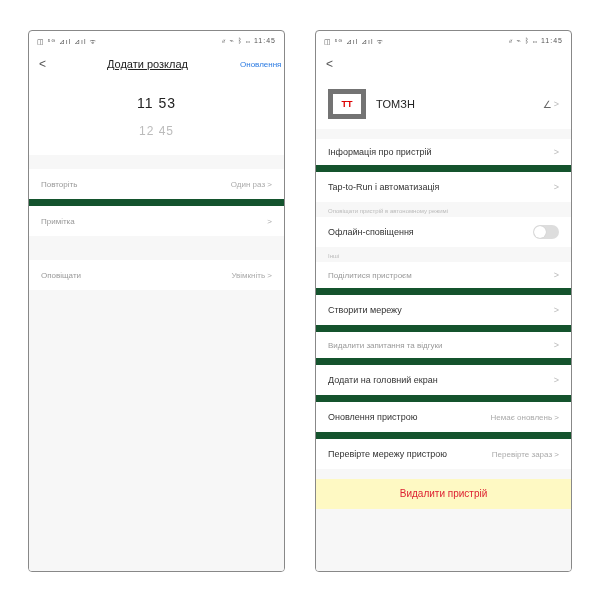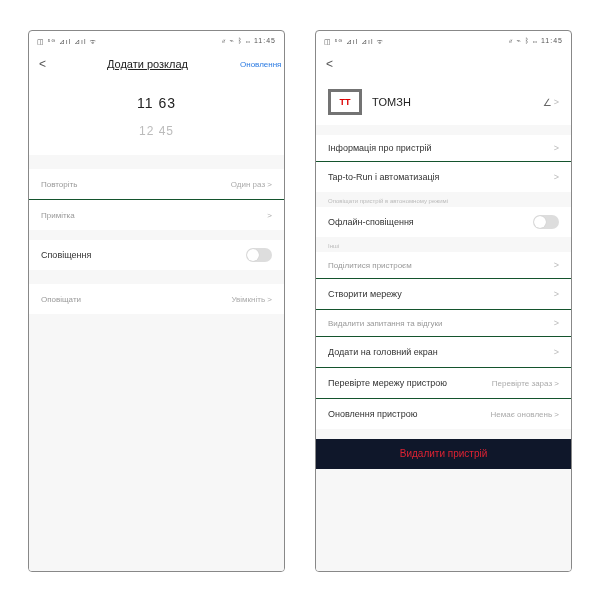--- a/index.html
+++ b/index.html
@@ -59,21 +59,21 @@
   .picker-row.sel { color: #222; font-size: 14px; font-weight: 500; }
   .row {
     background: #fff;
     display: flex;
     align-items: center;
     justify-content: space-between;
     padding: 0 12px;
     font-size: 9px;
     color: #333;
   }
-  .row + .row.bordered { border-top: 1px solid #14532d; }
+  .row + .row.bordered { border-top: 7px solid #14532d; }
   .row.h30 { height: 30px; }
   .row.h26 { height: 26px; gap: 16px; }
   .row .val { color: #aaa; font-size: 8px; }
   .gap { height: 14px; }
   .gap-sm { height: 10px; }
   .toggle {
     width: 26px; height: 14px; border-radius: 7px; background: #ddd; position: relative;
   }
   .toggle::after {
     content: ""; position: absolute; width: 12px; height: 12px; border-radius: 50%;
@@ -83,65 +83,61 @@
     font-size: 6px; color: #bbb; padding: 6px 12px 3px;
   }
   .device-header {
     background: #fff;
     display: flex;
     align-items: center;
     padding: 10px 12px;
     gap: 10px;
   }
   .device-logo {
-    width: 28px; height: 20px; background: #fff; border: 3px solid #737373;
+    width: 28px; height: 20px; background: #fff; border: 5px solid #737373;
     display:flex; align-items:center; justify-content:center;
     color:#d00; font-weight:bold; font-size:9px;
   }
   .device-name { font-size: 11px; color: #222; flex:1; }
   .edit-icon { color:#666; font-size:10px; display:flex; align-items:center; gap:2px; }
   .chev { color:#bbb; font-size:9px; }
   .delete-row {
-    background:#0f172a; text-align:center; color:#d23; font-size:10px;
+    background:#fef9c3; text-align:center; color:#d23; font-size:10px;
     height:30px; line-height:30px; margin-top:10px;
   }
   .muted-label { font-size:8px; color:#999; }
 </style>
 </head>
 <body>
 
 <div class="phone">
   <div class="statusbar">
     <span class="status-icons">◫ ⁵ᴳ ⊿ıl ⊿ıl ᯤ</span>
     <span class="status-icons">⌀ ⌁ ᛒ ▭ 11:45</span>
   </div>
   <div class="header">
     <span class="back">&lt;</span>
     <span class="title">Додати розклад</span>
     <span class="save">Оновлення</span>
   </div>
   <div class="content">
     <div class="picker">
-      <div class="picker-row sel">11 63</div>
+      <div class="picker-row sel">11 53</div>
       <div class="picker-row">12 45</div>
     </div>
 
     <div class="row h30">
       <span class="muted-label">Повторіть</span>
       <span class="val">Один раз &gt;</span>
     </div>
     <div class="row h30 bordered">
       <span class="muted-label">Примітка</span>
       <span class="val chev">&gt;</span>
     </div>
     <div class="gap-sm"></div>
-    <div class="row h30">
-      <span>Сповіщення</span>
-      <span class="toggle"></span>
-    </div>
     <div class="gap"></div>
     <div class="row h30">
       <span class="muted-label">Оповіщати</span>
       <span class="val">Увімкніть &gt;</span>
     </div>
   </div>
 </div>
 
 <div class="phone">
   <div class="statusbar">
@@ -188,23 +184,23 @@
     </div>
     <div class="row h26 bordered">
       <span class="muted-label">Видалити запитання та відгуки</span>
       <span class="chev">&gt;</span>
     </div>
     <div class="row h30 bordered">
       <span>Додати на головний екран</span>
       <span class="chev">&gt;</span>
     </div>
     <div class="row h30 bordered">
+      <span>Оновлення пристрою</span>
+      <span class="val">Немає оновлень &gt;</span>
+    </div>
+    <div class="row h30 bordered">
       <span>Перевірте мережу пристрою</span>
       <span class="val">Перевірте зараз &gt;</span>
     </div>
-    <div class="row h30 bordered">
-      <span>Оновлення пристрою</span>
-      <span class="val">Немає оновлень &gt;</span>
-    </div>
 
     <div class="delete-row">Видалити пристрій</div>
   </div>
 </div>
 
 </body></html>

